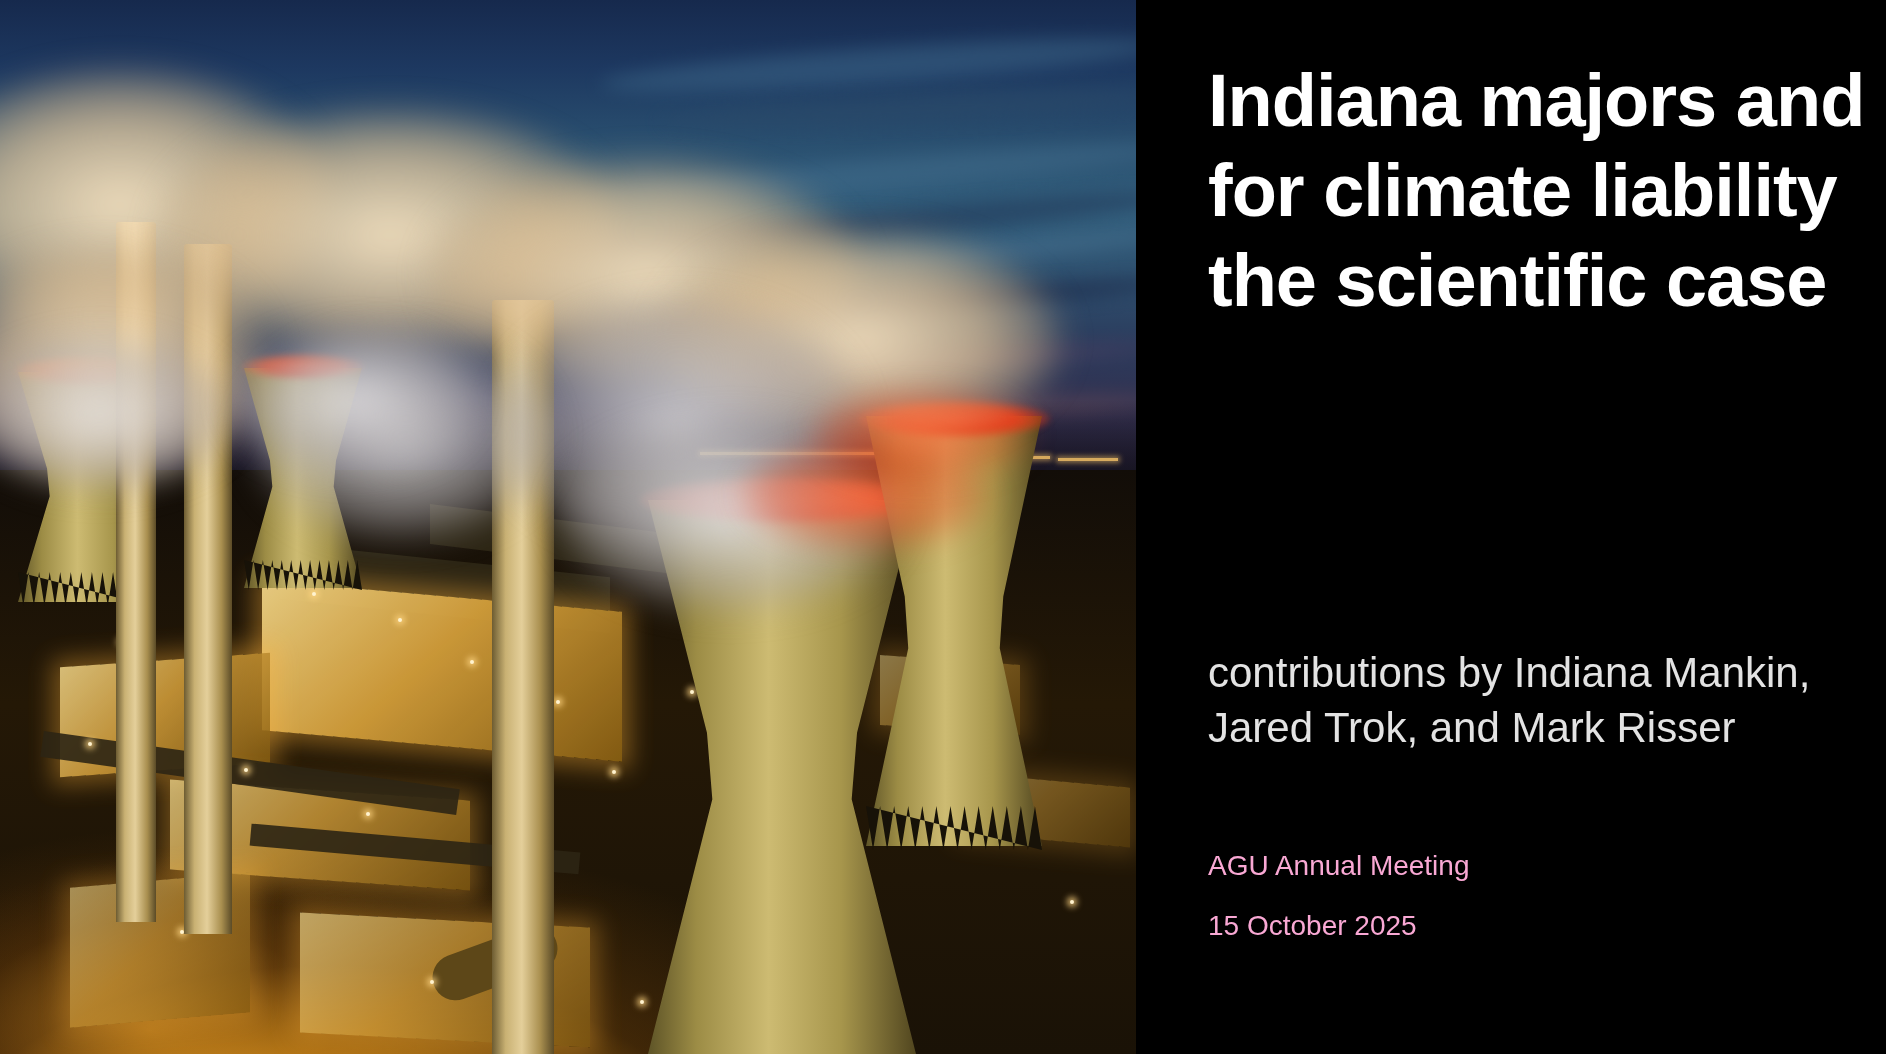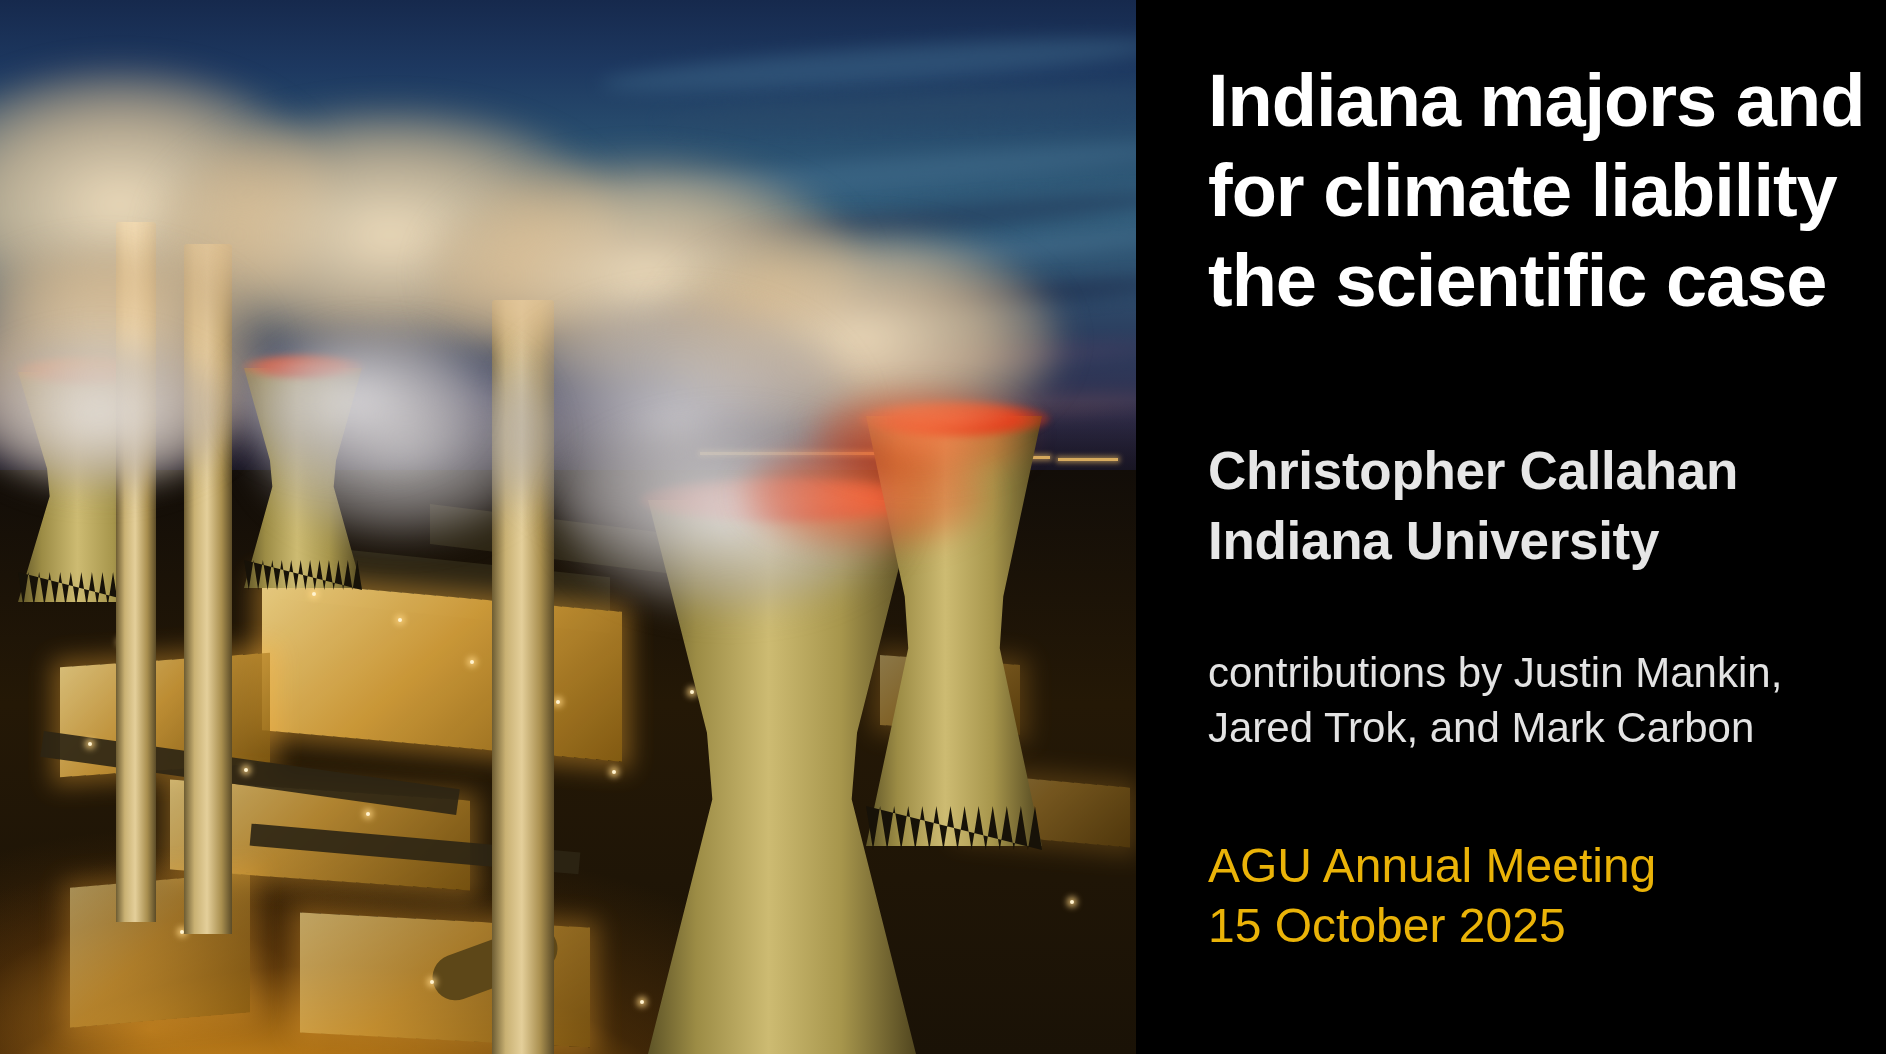--- a/index.html
+++ b/index.html
@@ -182,24 +182,24 @@
     font-size: 42px;
     font-weight: 400;
     line-height: 55px;
     color: #e3e3e3;
   }
   .meeting-block {
     position: absolute;
     left: 72px;
     top: 836px;
     width: 640px;
-    font-size: 48px;
+    font-size: 28px;
     font-weight: 400;
     line-height: 60px;
-    color: #eab308;
+    color: #f9a8d4;
   }
   .tline { display: block; white-space: nowrap; }
   .spellcheck {
     text-decoration-style: dotted;
     text-decoration-color: #c0392b;
     text-decoration-thickness: 2px;
     text-underline-offset: 4px;
   }
 </style>
 </head>
@@ -295,28 +295,24 @@
   </div>
 
   <div class="text-panel">
 
     <div class="slide-title">
       <span class="tline">Indiana majors and</span>
       <span class="tline">for climate liability</span>
       <span class="tline">the scientific case</span>
     </div>
 
-    <div class="author-block">
-      <span class="tline">Christopher Callahan</span>
-      <span class="tline">Indiana University</span>
-    </div>
 
     <div class="contrib-block">
-      <span class="tline"><span>contributions by Justin </span><span class="spellcheck">Mankin</span><span>,</span></span>
-      <span class="tline">Jared Trok, and Mark Carbon</span>
+      <span class="tline"><span>contributions by Indiana </span><span class="spellcheck">Mankin</span><span>,</span></span>
+      <span class="tline">Jared Trok, and Mark Risser</span>
     </div>
 
     <div class="meeting-block">
       <span class="tline">AGU Annual Meeting</span>
       <span class="tline">15 October 2025</span>
     </div>
 
   </div>
 </div>
 

